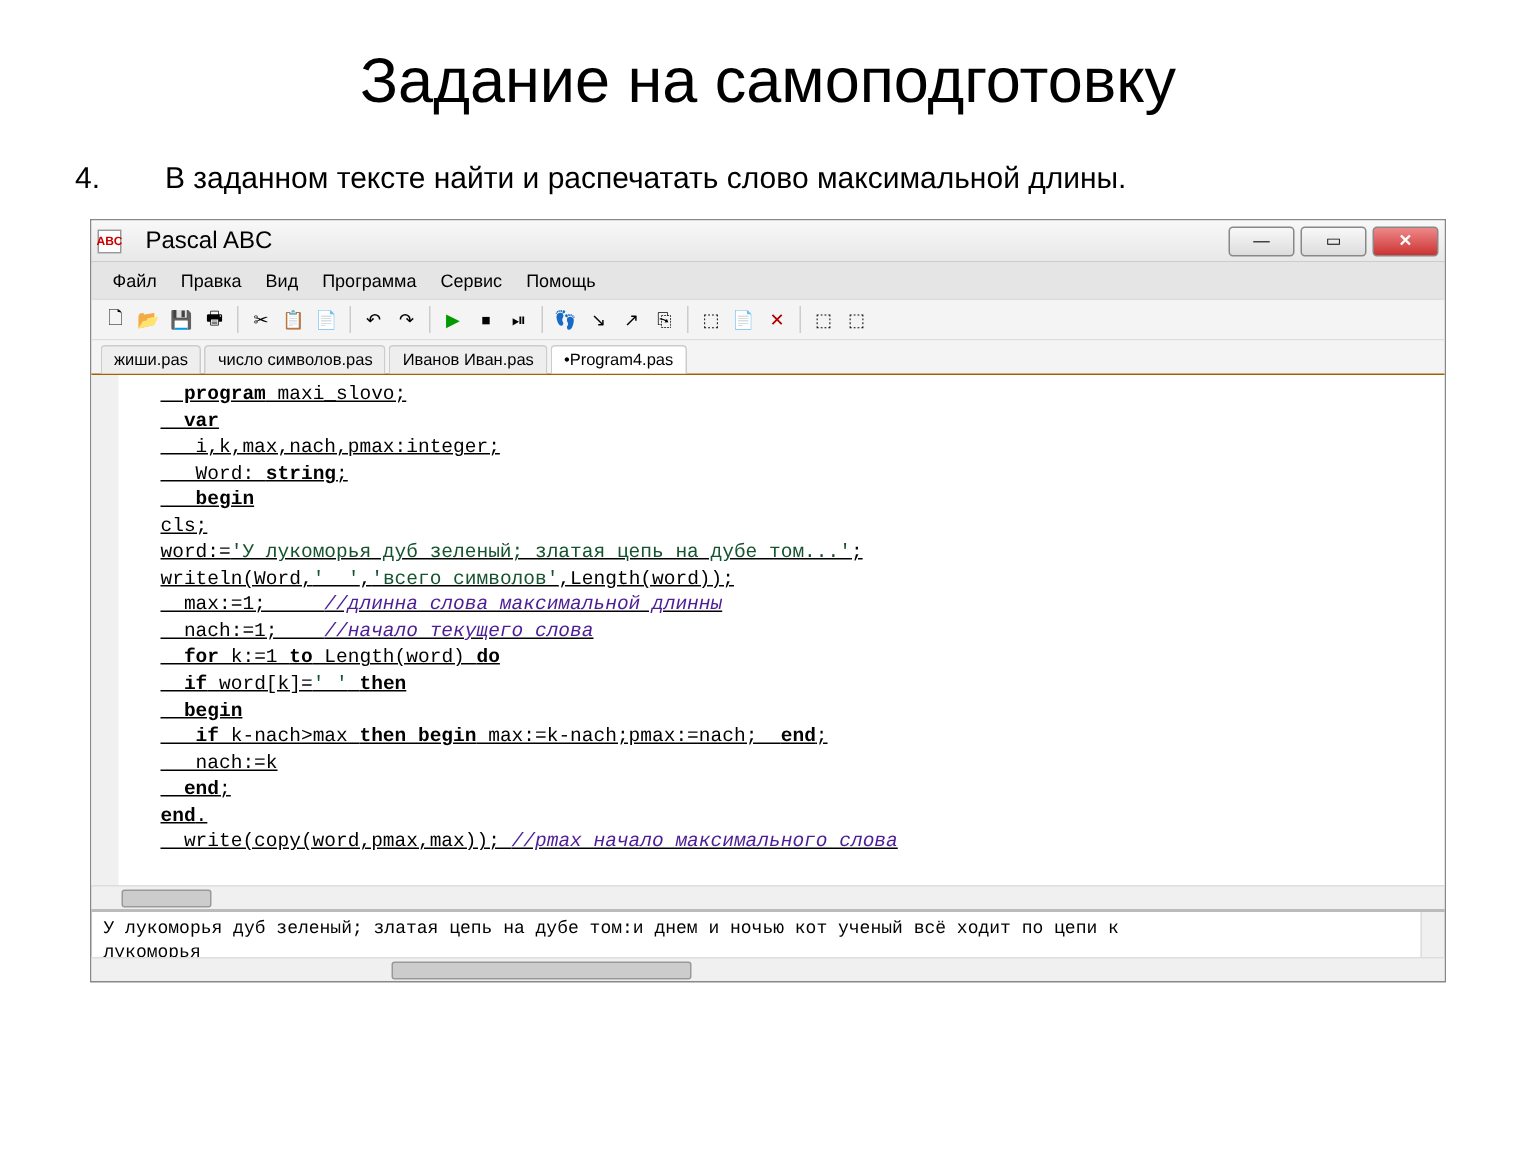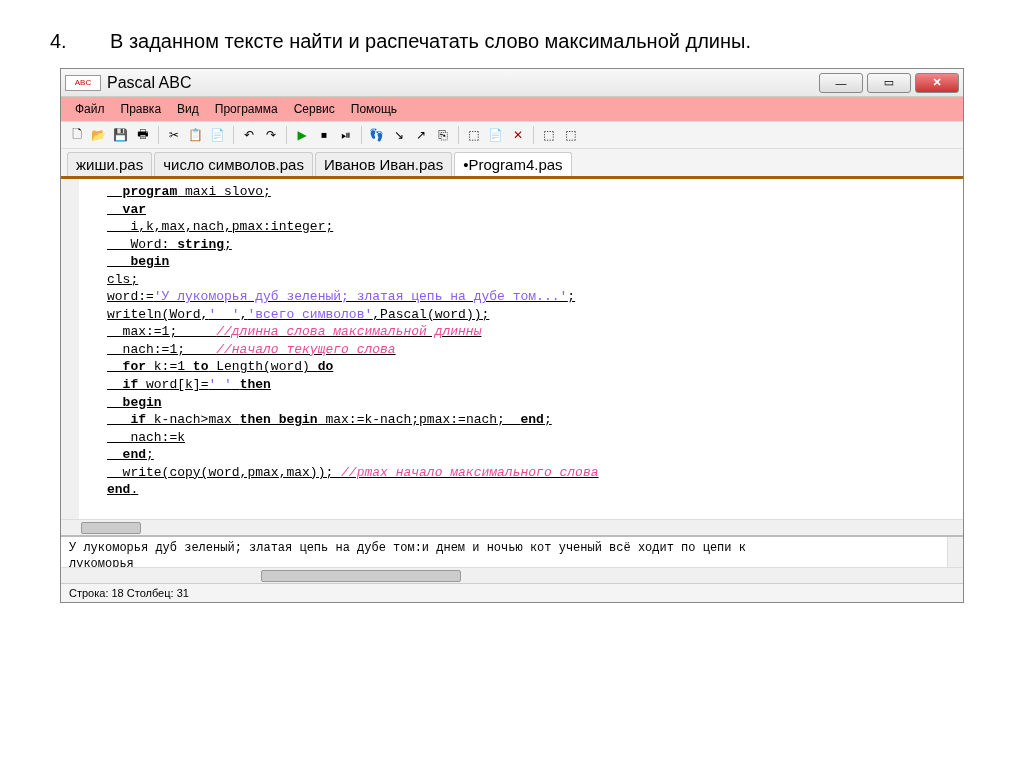--- a/index.html
+++ b/index.html
@@ -4,49 +4,50 @@
 <style>
 * { margin: 0; padding: 0; box-sizing: border-box; }
 body { font-family: Arial, sans-serif; background: #fff; width: 1024px; height: 768px; overflow: hidden; }
 .slide { padding: 30px 50px; }
 .slide-title { font-size: 42px; text-align: center; margin-bottom: 30px; font-weight: normal; }
 .task-row { display: flex; margin-bottom: 15px; }
 .task-num { width: 60px; font-size: 20px; }
 .task-text { font-size: 20px; }
 .app-window { border: 1px solid #888; margin: 0 10px; background: #fff; }
 .titlebar { display: flex; align-items: center; background: linear-gradient(#f8f8f8, #e8e8e8); border-bottom: 1px solid #ccc; height: 28px; padding: 0 4px; }
-.app-icon { width: 36px; height: 16px; background: #fff; border: 1px solid #999; margin-right: 6px; display: inline-flex; align-items: center; justify-content: center; font-size: 8px; color: #c00; font-weight: normal; }
+.app-icon { width: 16px; height: 16px; background: #fff; border: 1px solid #999; margin-right: 16px; display: inline-flex; align-items: center; justify-content: center; font-size: 8px; color: #c00; font-weight: bold; }
 .app-title { font-size: 16px; flex: 1; }
 .window-buttons { display: flex; gap: 4px; }
 .win-btn { width: 44px; height: 20px; border: 1px solid #888; border-radius: 3px; display: flex; align-items: center; justify-content: center; font-size: 11px; background: linear-gradient(#f8f8f8, #ddd); cursor: pointer; }
 .win-btn.close { background: linear-gradient(#e88, #c33); color: #fff; font-weight: bold; }
-.menubar { display: flex; background: #fca5a5; border-bottom: 1px solid #ddd; padding: 2px 6px; font-size: 12px; }
+.menubar { display: flex; background: #e5e5e5; border-bottom: 1px solid #ddd; padding: 2px 6px; font-size: 12px; }
 .menu-item { padding: 3px 8px; cursor: pointer; }
 .toolbar { display: flex; align-items: center; background: #f4f4f4; border-bottom: 1px solid #ddd; padding: 3px 6px; gap: 2px; }
 .tb-btn { width: 20px; height: 20px; display: flex; align-items: center; justify-content: center; font-size: 12px; cursor: pointer; border: 1px solid transparent; }
 .tb-sep { width: 1px; height: 18px; background: #ccc; margin: 0 3px; }
-.tabs { display: flex; background: #f4f4f4; border-bottom: 3px solid #a16207; padding: 3px 6px 0; font-size: 15px; }
+.tabs { display: flex; background: #f4f4f4; border-bottom: 1px solid #a16207; padding: 3px 6px 0; font-size: 11px; }
 .tab { padding: 3px 8px; border: 1px solid #ccc; border-bottom: none; background: #eee; margin-right: 2px; cursor: pointer; border-radius: 3px 3px 0 0; }
 .tab.active { background: #fff; }
 .editor { padding: 4px 10px 4px 28px; font-family: 'Courier New', monospace; font-size: 13px; line-height: 1.35; background: #fff; height: 340px; overflow: auto; border-left: 18px solid #f0f0f0; text-decoration: underline; }
 .editor .line { white-space: pre; }
 .kw { font-weight: bold; }
-.str { color: #8b5cf6; }
-.cmt { color: #ec4899; font-style: italic; }
+.str { color: #14532d; }
+.cmt { color: #4c1d95; font-style: italic; }
 .scroll-h { height: 16px; background: #f0f0f0; border-top: 1px solid #ddd; display: flex; align-items: center; }
 .scroll-thumb-h { width: 60px; height: 12px; background: #ccc; border: 1px solid #999; margin-left: 20px; border-radius: 2px; }
 .output-panel { border-top: 2px solid #bbb; padding: 4px 8px; font-family: 'Courier New', monospace; font-size: 12px; line-height: 1.3; height: 32px; overflow: hidden; position: relative; }
 .output-scroll-v { position: absolute; right: 0; top: 0; width: 16px; height: 100%; background: #f0f0f0; border-left: 1px solid #ddd; }
 .output-scroll-h { height: 16px; background: #f0f0f0; border-top: 1px solid #ddd; display: flex; align-items: center; }
 .statusbar { background: #f4f4f4; border-top: 1px solid #ccc; padding: 3px 8px; font-size: 11px; }
 </style>
 </head>
 <body>
 
 <div class="slide">
+  <h1 class="slide-title">Задание на самоподготовку</h1>
   <div class="task-row">
     <div class="task-num">4.</div>
     <div class="task-text">В заданном тексте найти и распечатать слово максимальной длины.</div>
   </div>
 
   <div class="app-window">
     <div class="titlebar">
       <span class="app-icon">ABC</span>
       <span class="app-title">Pascal ABC</span>
       <div class="window-buttons">
@@ -103,42 +104,39 @@
     </div>
 
     <div class="editor">
 <div class="line"><span class="kw">  program</span><span> maxi_slovo;</span></div>
 <div class="line"><span class="kw">  var</span></div>
 <div class="line"><span>   i,k,max,nach,pmax:integer;</span></div>
 <div class="line"><span>   Word: </span><span class="kw">string</span><span>;</span></div>
 <div class="line"><span class="kw">   begin</span></div>
 <div class="line"><span>cls;</span></div>
 <div class="line"><span>word:=</span><span class="str">'У лукоморья дуб зеленый; златая цепь на дубе том...'</span><span>;</span></div>
-<div class="line"><span>writeln(Word,</span><span class="str">'  '</span><span>,</span><span class="str">'всего символов'</span><span>,Pascal(word));</span></div>
+<div class="line"><span>writeln(Word,</span><span class="str">'  '</span><span>,</span><span class="str">'всего символов'</span><span>,Length(word));</span></div>
 <div class="line"><span>  max:=1;     </span><span class="cmt">//длинна слова максимальной длинны</span></div>
 <div class="line"><span>  nach:=1;    </span><span class="cmt">//начало текущего слова</span></div>
 <div class="line"><span class="kw">  for</span><span> k:=1 </span><span class="kw">to</span><span> Length(word) </span><span class="kw">do</span></div>
 <div class="line"><span class="kw">  if</span><span> word[k]=</span><span class="str">' '</span><span> </span><span class="kw">then</span></div>
 <div class="line"><span class="kw">  begin</span></div>
 <div class="line"><span class="kw">   if</span><span> k-nach&gt;max </span><span class="kw">then begin</span><span> max:=k-nach;pmax:=nach;  </span><span class="kw">end</span><span>;</span></div>
 <div class="line"><span>   nach:=k</span></div>
 <div class="line"><span class="kw">  end</span><span>;</span></div>
+<div class="line"><span class="kw">end</span><span>.</span></div>
 <div class="line"><span>  write(copy(word,pmax,max)); </span><span class="cmt">//pmax начало максимального слова</span></div>
-<div class="line"><span class="kw">end</span><span>.</span></div>
     </div>
     <div class="scroll-h">
         <div class="scroll-thumb-h"></div>
       </div>
 
     <div class="output-panel">
       <span style="white-space:pre-wrap">У лукоморья дуб зеленый; златая цепь на дубе том:и днем и ночью кот ученый всё ходит по цепи к
 лукоморья</span>
       <div class="output-scroll-v"></div>
     </div>
     <div class="output-scroll-h">
         <div class="scroll-thumb-h" style="margin-left:200px;width:200px"></div>
       </div>
 
-    <div class="statusbar">
-      <span>Строка: 18    Столбец: 31</span>
-    </div>
   </div>
 </div>
 
 </body></html>

